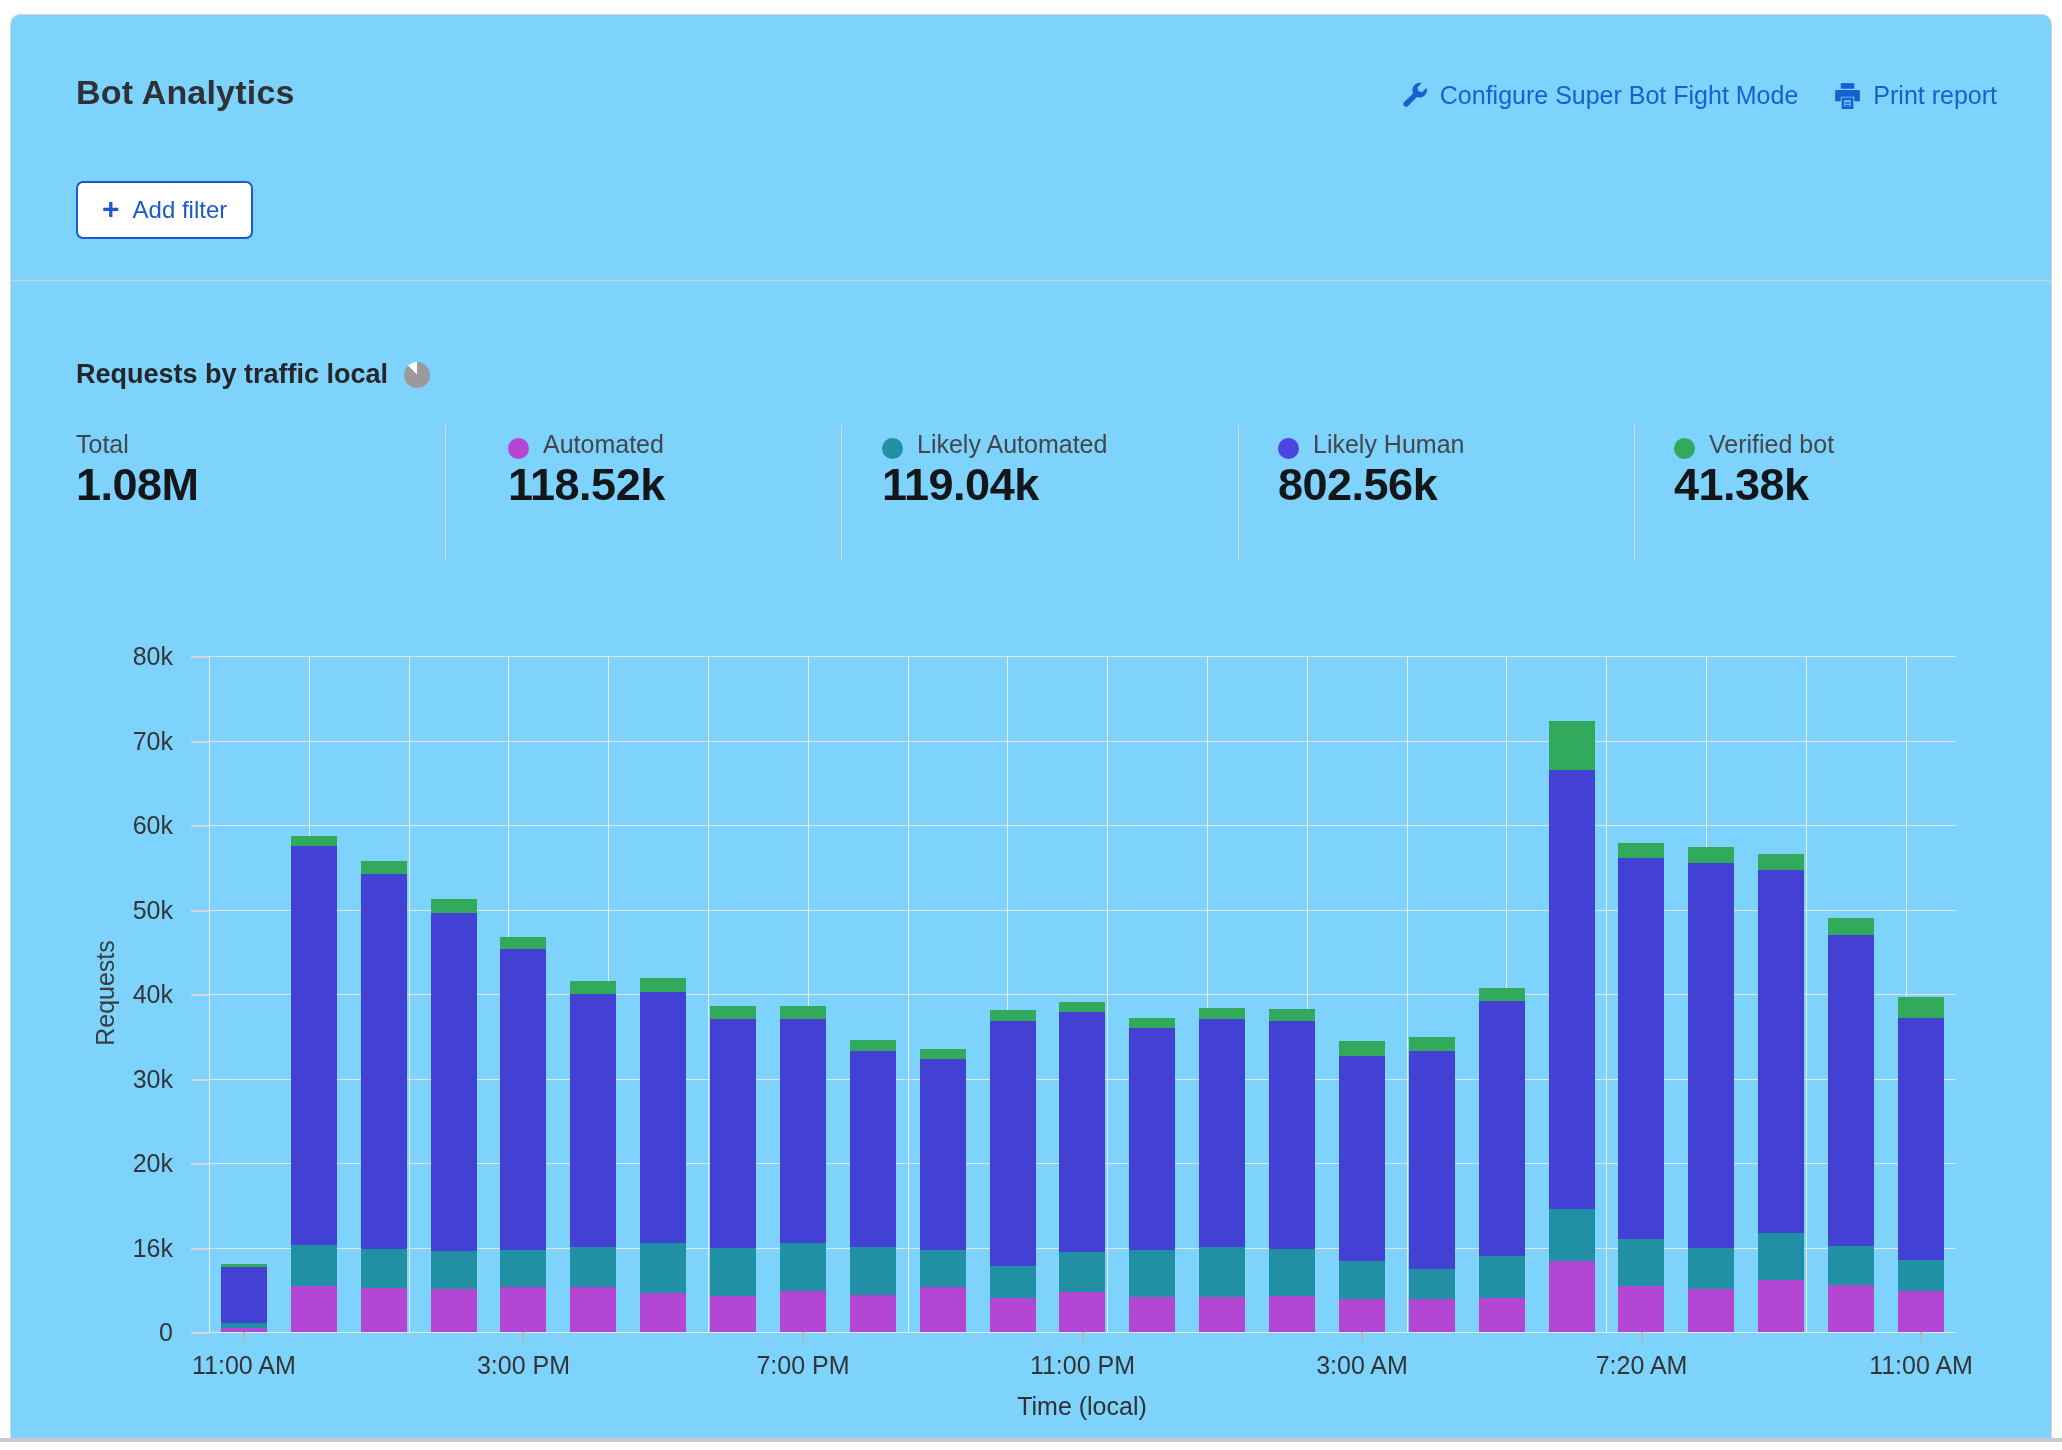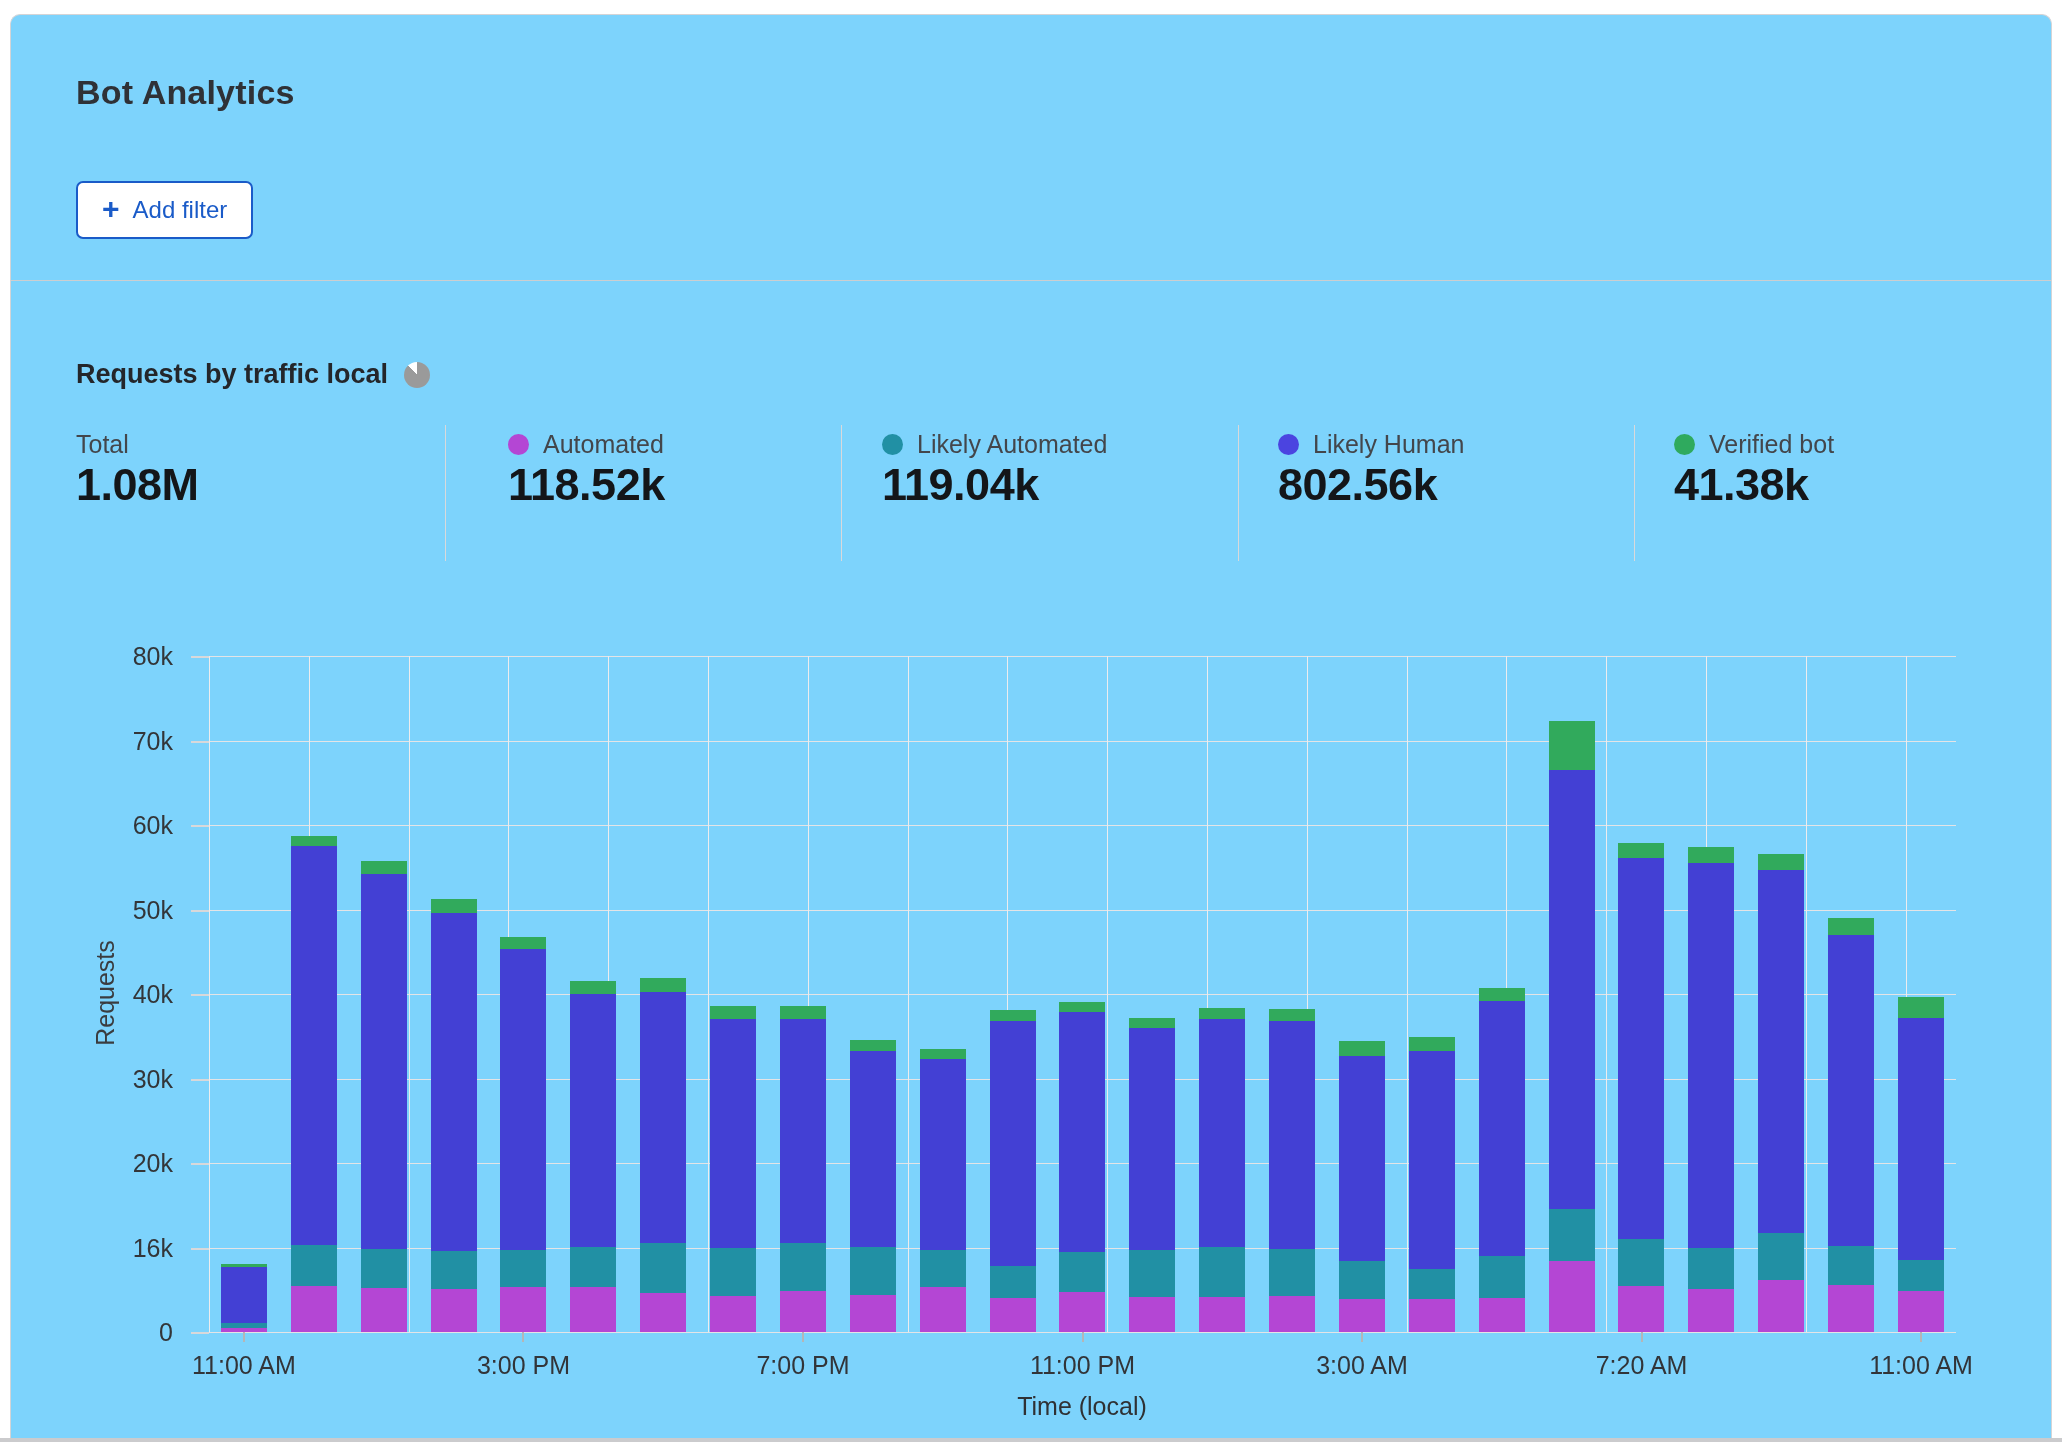--- a/index.html
+++ b/index.html
@@ -25,21 +25,21 @@
   .header-divider{position:absolute;left:0;top:265px;width:100%;height:1px;background:#cdced0;}
 
   
   .section-title-row{position:absolute;left:65px;top:344px;display:flex;align-items:center;gap:16px;}
   .section-title{font-size:27px;font-weight:700;color:#24262a;}
   .pie-icon{width:26px;height:26px;border-radius:50%;
         background:conic-gradient(from 318deg,#ffffff 0 42deg,#9a9a9a 42deg 360deg);}
 
   
   .stat-col{position:absolute;top:414px;}
-  .stat-head{display:flex;align-items:center;gap:14px;height:30px;}
+  .stat-head{display:flex;align-items:flex-end;gap:14px;height:30px;}
   .stat-dot{width:21px;height:21px;border-radius:50%;}
   .stat-label{font-size:25px;color:#43464b;}
   .stat-value{font-size:45px;font-weight:700;color:#141619;letter-spacing:-.5px;}
   .stat-divider{position:absolute;top:410px;width:1px;height:136px;background:#d9d9db;}
 
   
   .plot{position:absolute;left:198px;top:641px;width:1747px;height:676px;}
   .hgrid{position:absolute;left:0;width:100%;height:1px;background:#e4e4e6;}
   .vgrid{position:absolute;top:0;width:1px;height:100%;background:#ececee;}
   .ylab{position:absolute;width:82px;text-align:right;font-size:25px;color:#333538;}
@@ -53,20 +53,41 @@
   .axis-title-x{position:absolute;text-align:center;font-size:25px;color:#2f3134;}
   .axis-title-y{position:absolute;font-size:25px;color:#3a3c3f;transform:translate(-50%,-50%) rotate(-90deg);white-space:nowrap;}
 </style>
 </head>
 <body>
 
 <div class="card">
 
   <div class="page-title">Bot Analytics</div>
 
+  <div class="header-links">
+    <div class="hlink">
+      <span>
+        <svg width="27" height="27" viewBox="0 0 24 24" fill="#1461d2">
+            <path d="M22.6 5.2l-3.9 3.9-3.3-.9-.9-3.3 3.9-3.9a6.4 6.4 0 0 0-7.6 8.9L2.6 18a2.5 2.5 0 0 0 3.5 3.5l8.1-8.2a6.4 6.4 0 0 0 8.4-8.1z"></path>
+          </svg>
+      </span>
+      <span>Configure Super Bot Fight Mode</span>
+    </div>
+    <div class="hlink">
+      <span>
+        <svg width="27" height="27" viewBox="0 0 24 24" fill="#1461d2">
+            <path d="M6 1h12v5H6z"></path>
+            <path d="M2 7h20a1 1 0 0 1 1 1v9h-5v-4H6v4H1V8a1 1 0 0 1 1-1z"></path>
+            <path d="M8 15h8v8H8z" fill="none" stroke="#1461d2" stroke-width="2.4"></path>
+            <path d="M10 18.5h4M10 21h4" stroke="#1461d2" stroke-width="1.6"></path>
+          </svg>
+      </span>
+      <span>Print report</span>
+    </div>
+  </div>
 
   <button class="add-filter">
     <span class="plus">+</span>
     <span>Add filter</span>
   </button>
 
 
   <div class="header-divider"></div>
 
   <div class="section-title-row">

